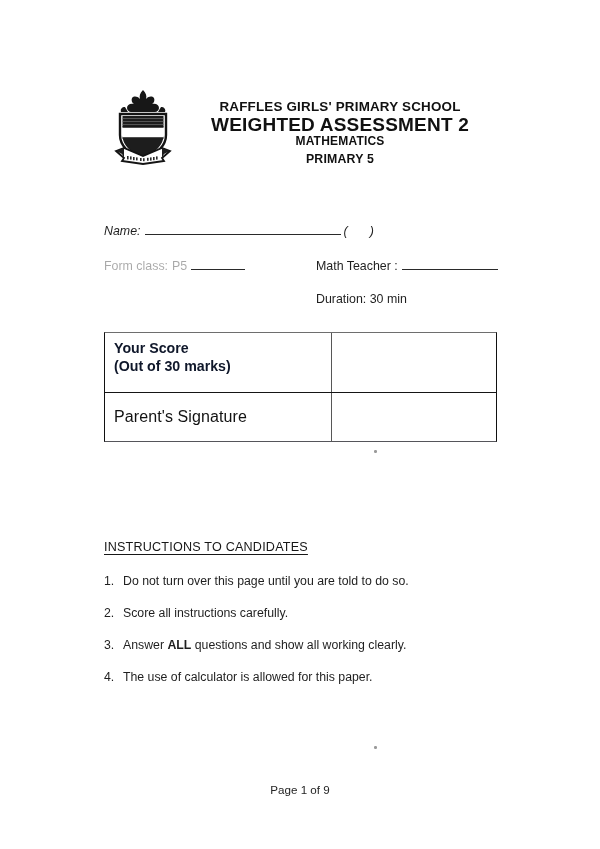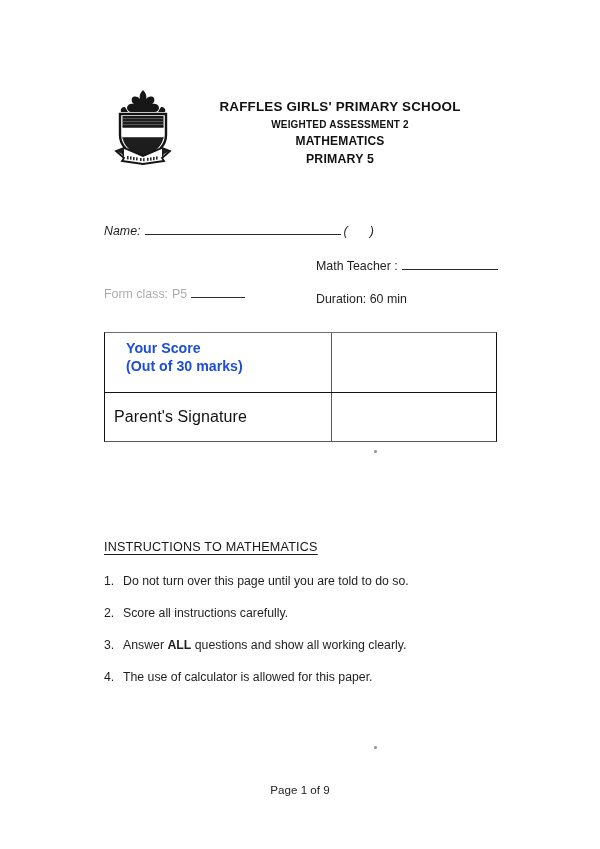--- a/index.html
+++ b/index.html
@@ -47,21 +47,21 @@
   }
   .title-line {
     font-weight: bold;
     font-size: 13.2px;
     letter-spacing: 0.2px;
     line-height: 17.5px;
     color: #111111;
     white-space: nowrap;
   }
   .title-line.l1 { font-size: 13.4px; }
-  .title-line.l2 { font-size: 10px; }
+  .title-line.l2 { font-size: 19px; }
   .title-line.l3 { font-size: 12px; }
   .title-line.l4 { font-size: 12.3px; }
 
   
   .fields {
     position: absolute;
     left: 0;
     top: 224px;
     width: 600px;
     font-size: 12.4px;
@@ -84,21 +84,20 @@
     height: 0;
     margin: 0 3px -1px 4px;
   }
   .rule.long   { width: 196px; }
   .rule.short  { width: 54px; }
   .rule.medium { width: 96px; }
 
   .faded {
     opacity: 0.42;
     filter: contrast(0.8);
-    margin-top: 28px;
   }
 
   
   .score-table {
     position: absolute;
     left: 104px;
     top: 332px;
     width: 393px;
     height: 110px;
     box-sizing: border-box;
@@ -121,22 +120,21 @@
     height: 100%;
     display: flex;
     flex-direction: column;
     justify-content: center;
   }
   .cell-label.top { justify-content: flex-start; padding-top: 6px; }
   .score-title {
     font-weight: bold;
     font-size: 14.2px;
     line-height: 18px;
-    color: #1d4ed8;
-    margin-left: 12px;
+    color: #0f172a;
   }
   .sig-label {
     font-weight: normal;
     font-size: 16px;
     color: #121212;
     letter-spacing: 0.1px;
   }
   .v-divider {
     position: absolute;
     left: 226px;
@@ -275,21 +273,21 @@
       <span class="faded" style="margin-left:4px">P5</span>
       <span class="rule short"></span>
     </div>
 
     <div class="field-row row-teach">
       <span>Math Teacher :</span>
       <span class="rule medium"></span>
     </div>
 
     <div class="field-row row-dur">
-      <span>Duration: 60 min</span>
+      <span>Duration: 30 min</span>
     </div>
   </div>
 
   <div class="score-table">
     <div class="score-row r1">
       <div class="cell-label top">
         <div class="score-title">Your Score</div>
         <div class="score-title">(Out of 30 marks)</div>
       </div>
       <div class="v-divider"></div>
@@ -298,21 +296,21 @@
     <div class="score-row r2">
       <div class="cell-label">
         <div class="sig-label">Parent's Signature</div>
       </div>
       <div class="v-divider"></div>
       <div style="position:absolute;left:232px;top:0;right:0;height:100%"></div>
     </div>
   </div>
 
   <div class="instructions">
-    <div class="instr-heading">INSTRUCTIONS TO MATHEMATICS</div>
+    <div class="instr-heading">INSTRUCTIONS TO CANDIDATES</div>
 
     <div class="instr-item">
       <span class="instr-num">1.</span>
       <span class="instr-text"><span>Do not turn over this page until you are told to do so.</span></span>
     </div>
 
     <div class="instr-item">
       <span class="instr-num">2.</span>
       <span class="instr-text"><span>Score all instructions carefully.</span></span>
     </div>

